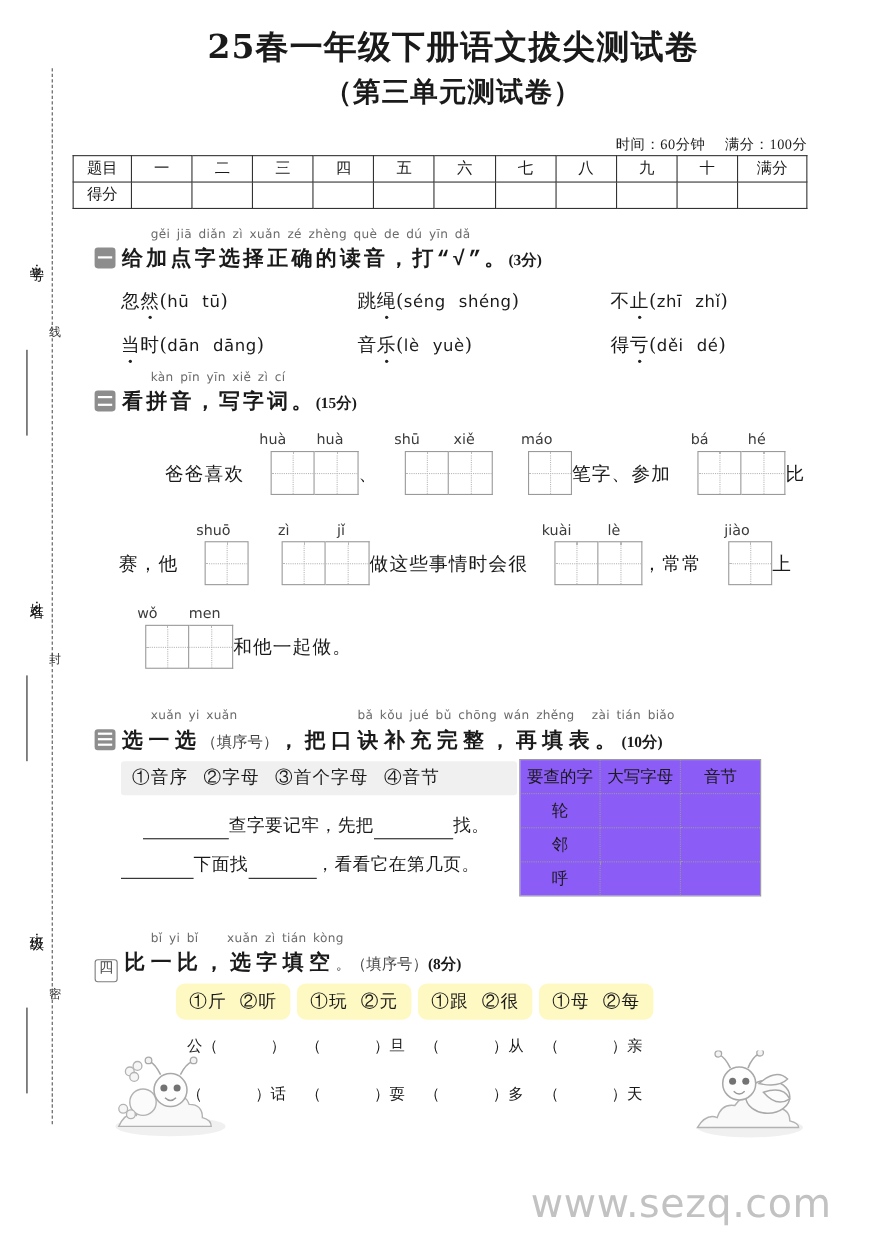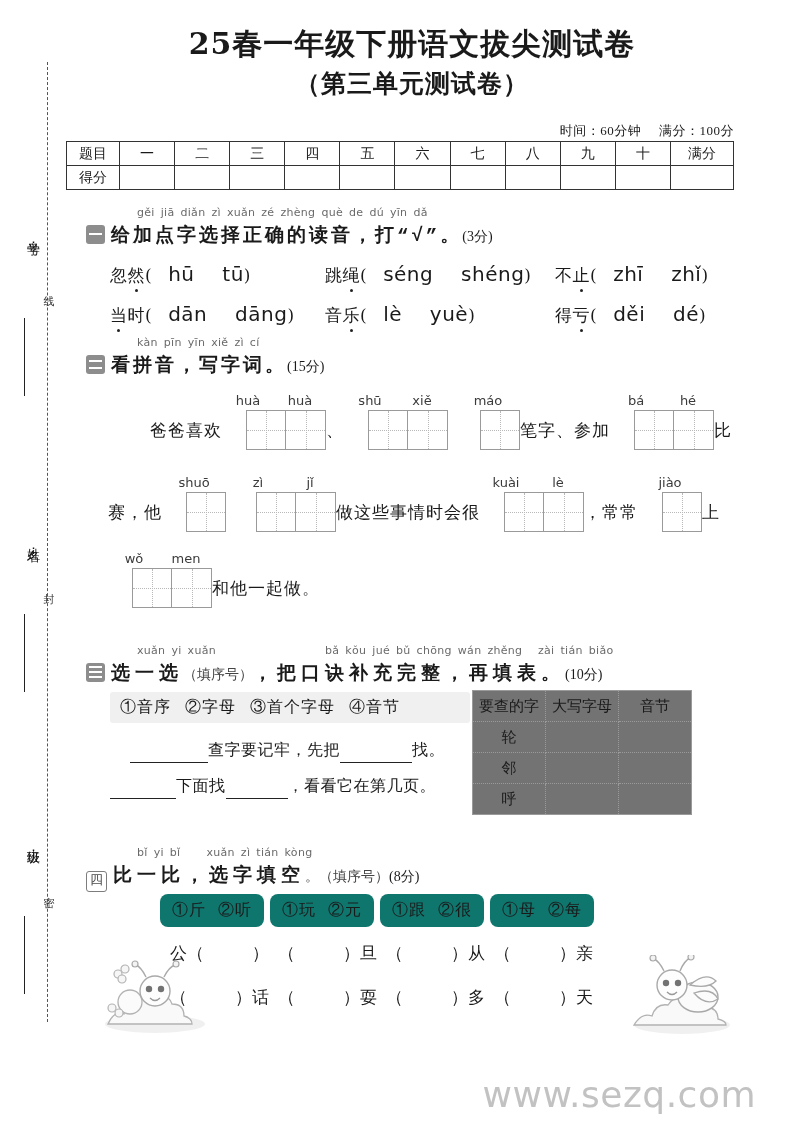--- a/index.html
+++ b/index.html
@@ -162,21 +162,21 @@
   .sec-title.loose { letter-spacing: 5px; }
   .sec-paren {
     font-size: 14px;
     font-weight: normal;
     letter-spacing: 0;
     color: #444;
     text-align: right;
   }
   .sec-score {
     font-size: 14px;
-    font-weight: normal;
+    font-weight: bold;
     letter-spacing: 0;
   }
   .py-row {
     position: absolute;
     top: -16px;
     left: 27px;
     font-size: 11px;
     color: #6a6a6a;
     white-space: nowrap;
     letter-spacing: 0.3px;
@@ -195,21 +195,21 @@
     display: flex;
     height: 40px;
     align-items: flex-start;
   }
   .ex1-item {
     font-size: 17px;
     letter-spacing: 0.5px;
     white-space: nowrap;
     font-family: "DejaVu Serif", "Liberation Serif", serif;
   }
-  .ex1-item .py { font-family: "DejaVu Sans", sans-serif; font-size: 20px; margin-left: 16px; }
+  .ex1-item .py { font-family: "DejaVu Sans", sans-serif; font-size: 15px; }
   .dotchar {
     position: relative;
     display: inline-block;
   }
   .dotchar::after {
     content: "";
     position: absolute;
     left: 50%;
     margin-left: -1.5px;
     bottom: -5px;
@@ -279,21 +279,21 @@
     white-space: nowrap;
     font-family: "DejaVu Serif", "Liberation Serif", serif;
   }
   .opt-box span { margin-right: 14px; }
   .opt-box span:last-child { margin-right: 0; }
 
   .lookup {
     position: absolute;
     border-collapse: collapse;
     table-layout: fixed;
-    background: #737373;
+    background: #8b5cf6;
   }
   .lookup td {
     border: 1px dotted #9a9a9a;
     font-size: 15px;
     text-align: center;
     height: 30px;
     padding: 0;
     font-family: "DejaVu Serif", "Liberation Serif", serif;
   }
   .lookup .thd { font-weight: normal; }
@@ -311,35 +311,35 @@
   }
   .blank {
     display: inline-block;
     border-bottom: 1px solid #222;
     vertical-align: -3px;
   }
 
   
   .ex4-opts { position: absolute; left: 160px; display: flex; gap: 6px; }
   .ex4-opt {
-    background: #0f766e;
+    background: #fef9c3;
     border-radius: 8px;
     font-size: 16px;
     padding: 6px 12px;
     white-space: nowrap;
     letter-spacing: 1px;
     font-family: "DejaVu Serif", "Liberation Serif", serif;
   }
   .ex4-opt span { margin-right: 12px; }
   .ex4-opt span:last-child { margin-right: 0; }
 
   .ex4-row {
     position: absolute;
     left: 170px;
-    font-size: 17px;
+    font-size: 14px;
     white-space: nowrap;
     font-family: "DejaVu Serif", "Liberation Serif", serif;
   }
   .ex4-row .cellgrp { display: inline-block; width: 108px; }
 
   
   .watermark {
     position: absolute;
     right: 44px; bottom: 16px;
     font-size: 36px;

